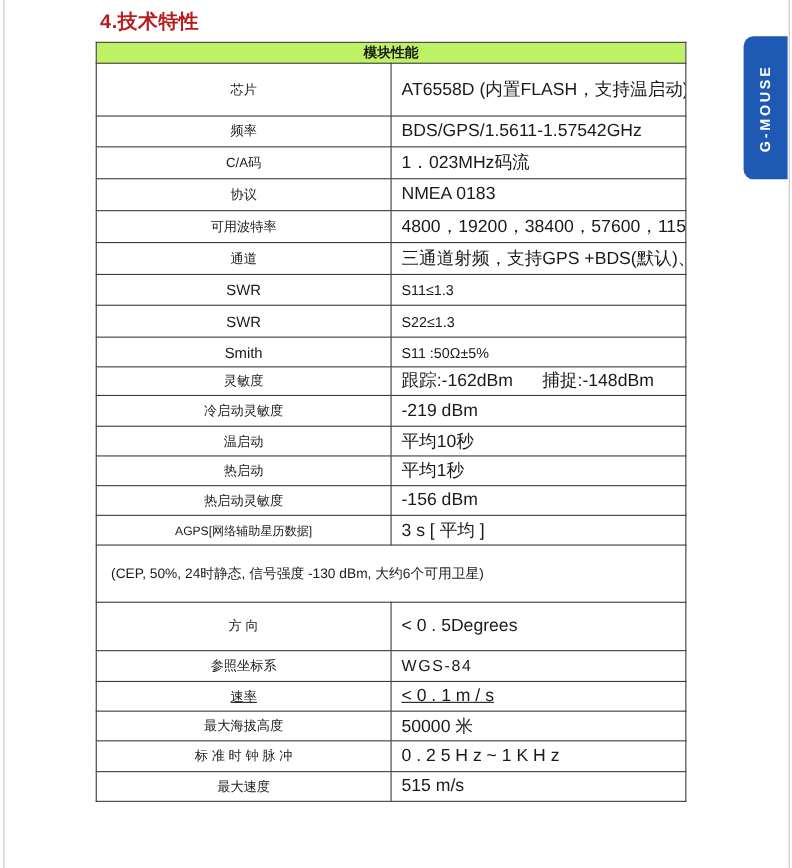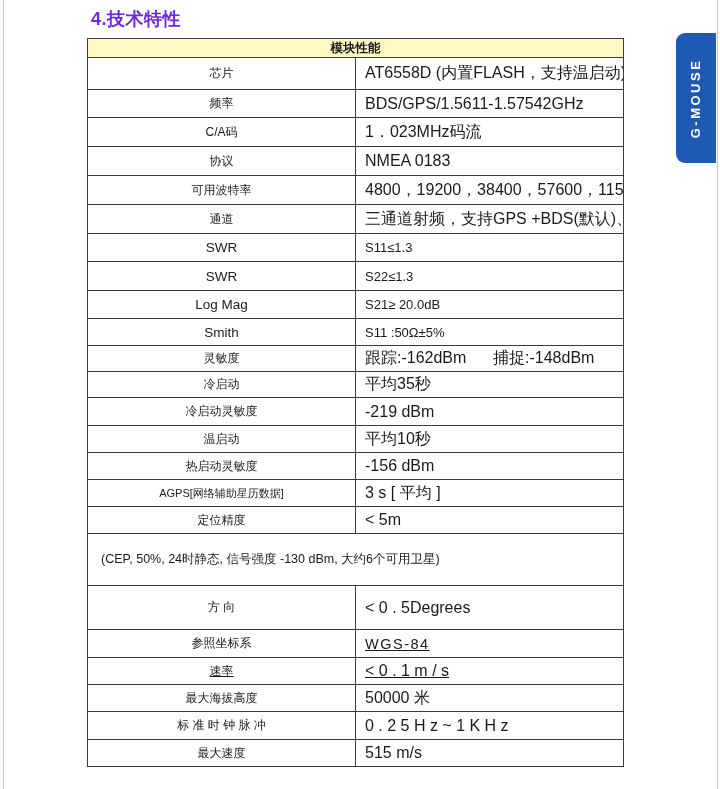--- a/index.html
+++ b/index.html
@@ -30,59 +30,59 @@
     transform: rotate(-90deg);
     color: #ffffff;
     font-size: 13px;
     font-weight: bold;
     letter-spacing: 2.5px;
     white-space: nowrap;
   }
 
   .doc-title {
     position: absolute; left: 91px; top: 7px; margin: 0;
-    font-size: 18px; font-weight: bold; color: #6d28d9;
+    font-size: 18px; font-weight: bold; color: #b91c1c;
     letter-spacing: 0.5px;
   }
 
   table.spec-table {
     position: absolute; left: 87px; top: 38px;
     width: 537px;
     border-collapse: collapse;
     table-layout: fixed;
     color: #1a1a1a;
   }
   .spec-table th, .spec-table td {
     border: 1px solid #3b3b3b;
     overflow: hidden;
     padding: 0;
   }
   .spec-table thead th {
     height: 19px;
-    background: #fef9c3;
+    background: #bef264;
     font-size: 12.5px;
     font-weight: bold;
     text-align: center;
   }
   td.lbl {
     width: 138px;
     text-align: center;
     font-size: 12px;
     padding: 0 2px;
   }
   td.val {
     text-align: left;
     font-size: 16px;
     padding-left: 9px;
     white-space: pre;
   }
   td.lbl.lg { font-size: 13.5px; }
   td.val.lg { font-size: 13px; }
   td.lbl.sm { font-size: 11px; padding: 0; }
-  td.val.xl { font-size: 14.5px; letter-spacing: 1.5px; text-decoration: underline; }
+  td.val.xl { font-size: 14.5px; letter-spacing: 1.5px; }
   td.note {
     font-size: 12.5px;
     padding-left: 13px;
     white-space: pre;
   }
 </style>
 </head>
 <body>
 
 <div class="page">
@@ -96,21 +96,21 @@
 
   <h1 class="doc-title">4.技术特性</h1>
 
   <table class="spec-table">
     <thead>
       <tr>
         <th colspan="2">模块性能</th>
       </tr>
     </thead>
     <tbody id="spec-body">
-        <tr style="height: 32px;">
+        <tr style="height: 48px;">
           <td class="lbl">芯片</td>
           <td class="val">AT6558D (内置FLASH，支持温启动)</td>
         </tr>
         <tr style="height: 28px;">
           <td class="lbl">频率</td>
           <td class="val">BDS/GPS/1.5611-1.57542GHz</td>
         </tr>
         <tr style="height: 29px;">
           <td class="lbl">C/A码</td>
           <td class="val">1．023MHz码流</td>
@@ -128,55 +128,47 @@
           <td class="val">三通道射频，支持GPS +BDS(默认)、BDS+ GLONASS、GPS+ GLONASS输出</td>
         </tr>
         <tr style="height: 28px;">
           <td class="lbl lg">SWR</td>
           <td class="val lg">S11≤1.3</td>
         </tr>
         <tr style="height: 29px;">
           <td class="lbl lg">SWR</td>
           <td class="val lg">S22≤1.3</td>
         </tr>
-        <tr style="height: 28px;">
-          <td class="lbl lg">Log Mag</td>
-          <td class="val lg">S21≥ 20.0dB</td>
-        </tr>
         <tr style="height: 27px; margin-top: 32px;">
           <td class="lbl lg">Smith</td>
           <td class="val lg">S11 :50Ω±5%</td>
         </tr>
         <tr style="height: 26px;">
           <td class="lbl">灵敏度</td>
           <td class="val">跟踪:-162dBm      捕捉:-148dBm</td>
-        </tr>
-        <tr style="height: 26px;">
-          <td class="lbl">冷启动</td>
-          <td class="val">平均35秒</td>
         </tr>
         <tr style="height: 28px;">
           <td class="lbl">冷启动灵敏度</td>
           <td class="val">-219 dBm</td>
         </tr>
         <tr style="height: 27px;">
           <td class="lbl">温启动</td>
           <td class="val">平均10秒</td>
         </tr>
         <tr style="height: 27px;">
+          <td class="lbl">热启动</td>
+          <td class="val">平均1秒</td>
+        </tr>
+        <tr style="height: 27px;">
           <td class="lbl">热启动灵敏度</td>
           <td class="val">-156 dBm</td>
         </tr>
         <tr style="height: 27px;">
           <td class="lbl sm">AGPS[网络辅助星历数据]</td>
           <td class="val">3 s [ 平均 ]</td>
-        </tr>
-        <tr style="height: 27px;">
-          <td class="lbl">定位精度</td>
-          <td class="val">&lt; 5m</td>
         </tr>
         <tr style="height: 52px;">
           <td colspan="2" class="note">(CEP, 50%, 24时静态, 信号强度 -130 dBm, 大约6个可用卫星)</td>
         </tr>
         <tr style="height: 44px;">
           <td class="lbl">方 向</td>
           <td class="val">&lt; 0 . 5Degrees</td>
         </tr>
         <tr style="height: 28px; margin-top: 48px;">
           <td class="lbl">参照坐标系</td>

